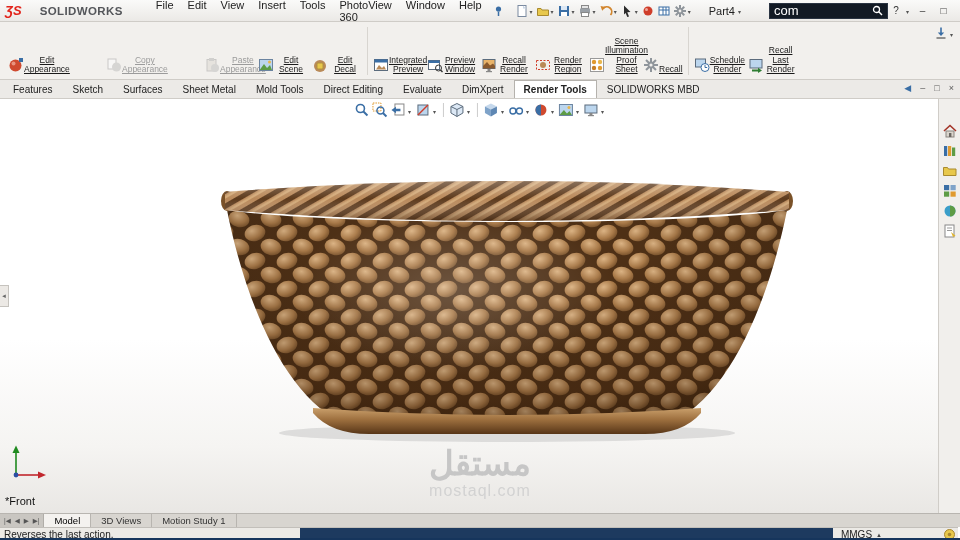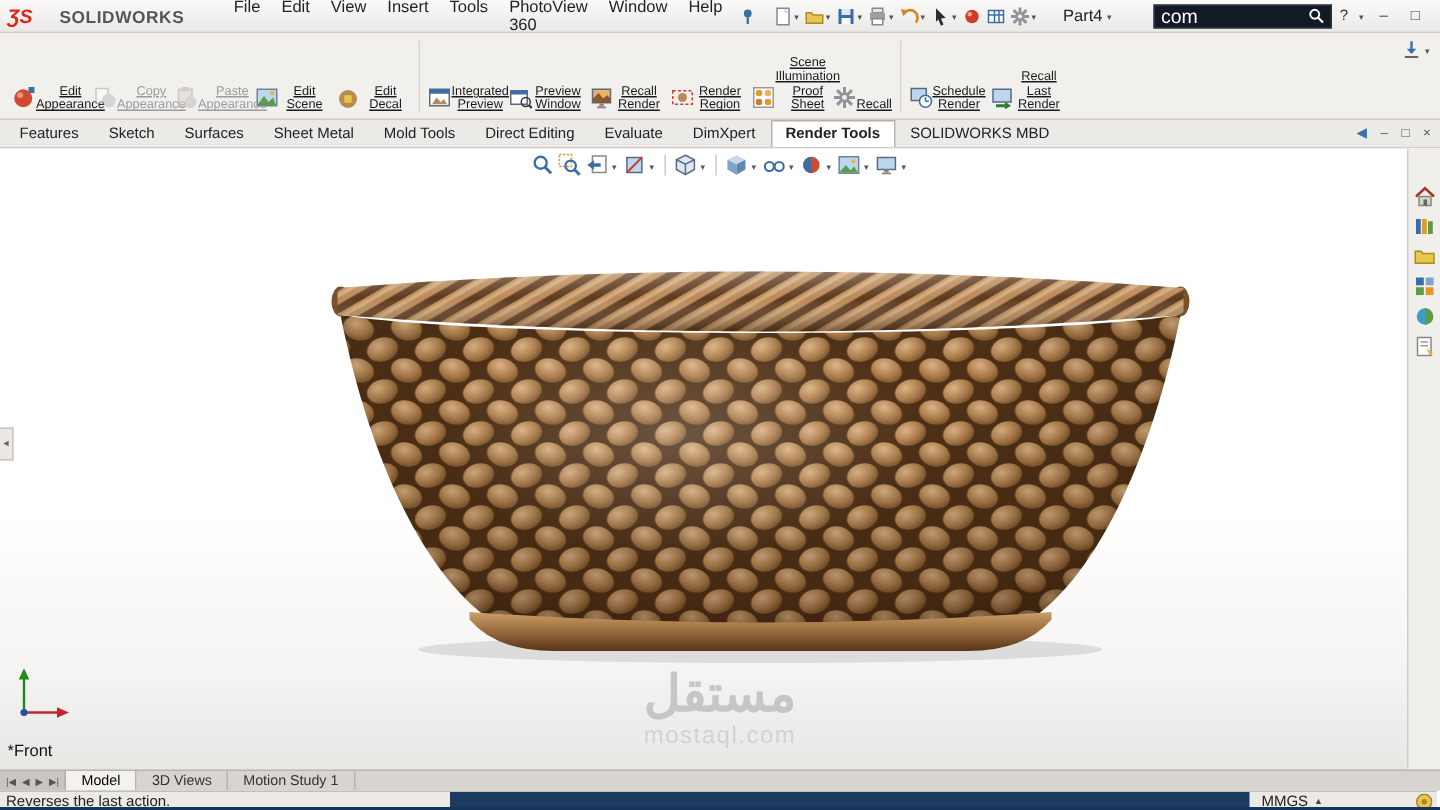--- a/index.html
+++ b/index.html
@@ -22,21 +22,21 @@
   .search input{background:transparent;border:none;color:#fff;font-size:13px;width:98px;outline:none;font-family:"Liberation Sans",sans-serif;}
   .win-cluster{margin-left:auto;display:flex;align-items:center;gap:2px;padding-right:0;}
   .win-btn{width:19px;text-align:center;font-size:10px;color:#444;}
   .help-btn{width:16px;text-align:center;font-size:10px;color:#333;}
   .red-sliver{width:6px;height:14px;background:#d62e21;margin-left:3px;}
 
   
   .ribbon{position:absolute;top:22px;left:0;right:0;height:58px;background:#f2f0ed;border-bottom:1px solid #cfccc7;display:flex;align-items:flex-start;padding:3px 0 0 6px;}
   .rbtn{display:flex;flex-direction:row;align-items:flex-end;text-align:center;font-size:8.5px;line-height:1.12;color:#1a1a1a;padding:2px 2px;max-width:54px;height:52px;text-decoration:underline;}
   .rbtn svg{margin-bottom:2px;flex:none;}
-  .rbtn.disabled{color:#9b9b9b;}
+  .rbtn.disabled{color:#9b9b9b;margin-left:44px;}
   .rbtn.disabled svg{opacity:.45;}
   .rsep{width:1px;height:48px;background:#d8d5d0;margin:2px 3px 0;}
   .collapse-ctl{position:absolute;top:26px;right:5px;display:flex;align-items:center;gap:2px;}
 
   
   .tabstrip{position:absolute;top:80px;left:0;right:0;height:19px;background:#eceae7;display:flex;align-items:flex-end;padding-left:3px;border-bottom:1px solid #cfccc7;}
   .tab{padding:3px 9px;font-size:10px;color:#222;border:1px solid transparent;border-bottom:none;cursor:default;}
   .tab.active{background:#fff;border-color:#b5b2ad;font-weight:bold;}
   .docwin{position:absolute;right:6px;top:84px;display:flex;gap:9px;align-items:center;}
   .docwin span{font-size:9px;color:#5a5a5a;line-height:1;}

